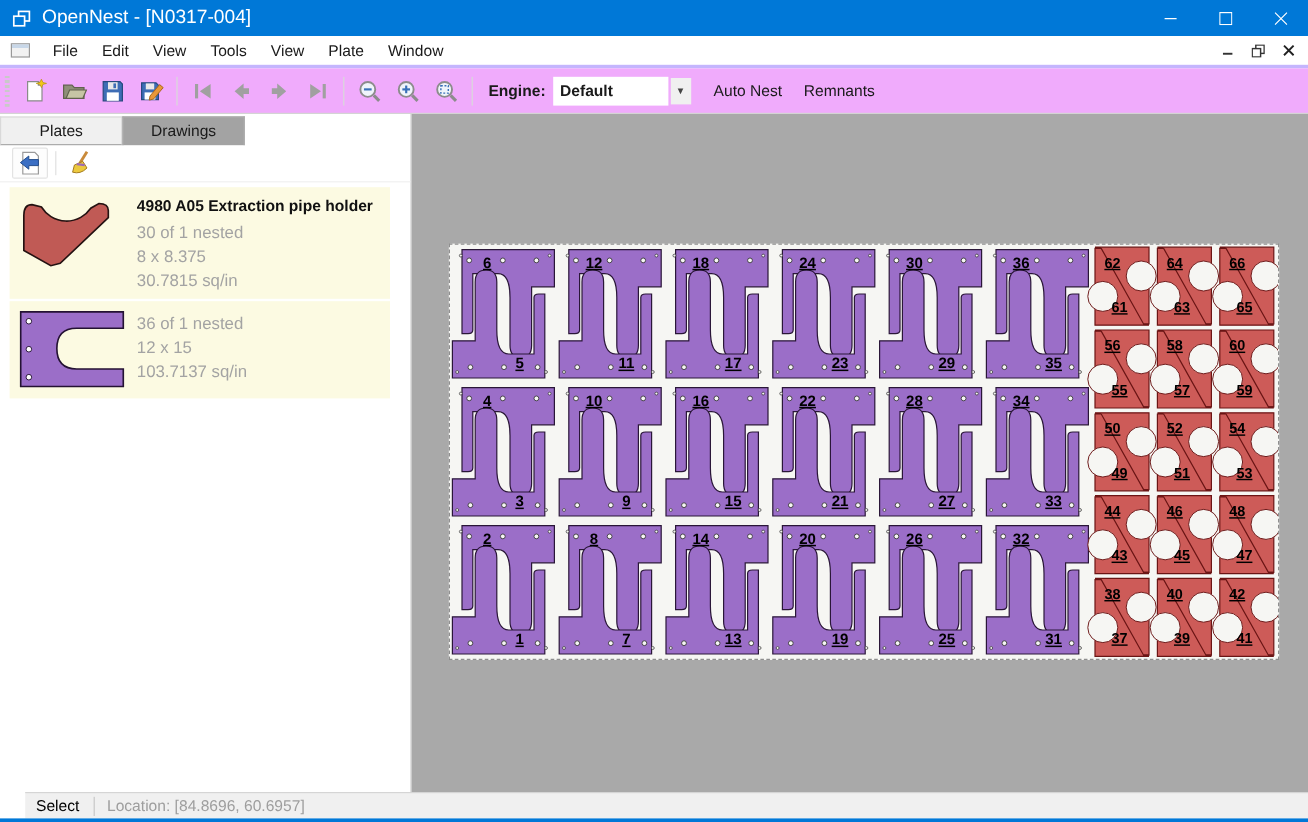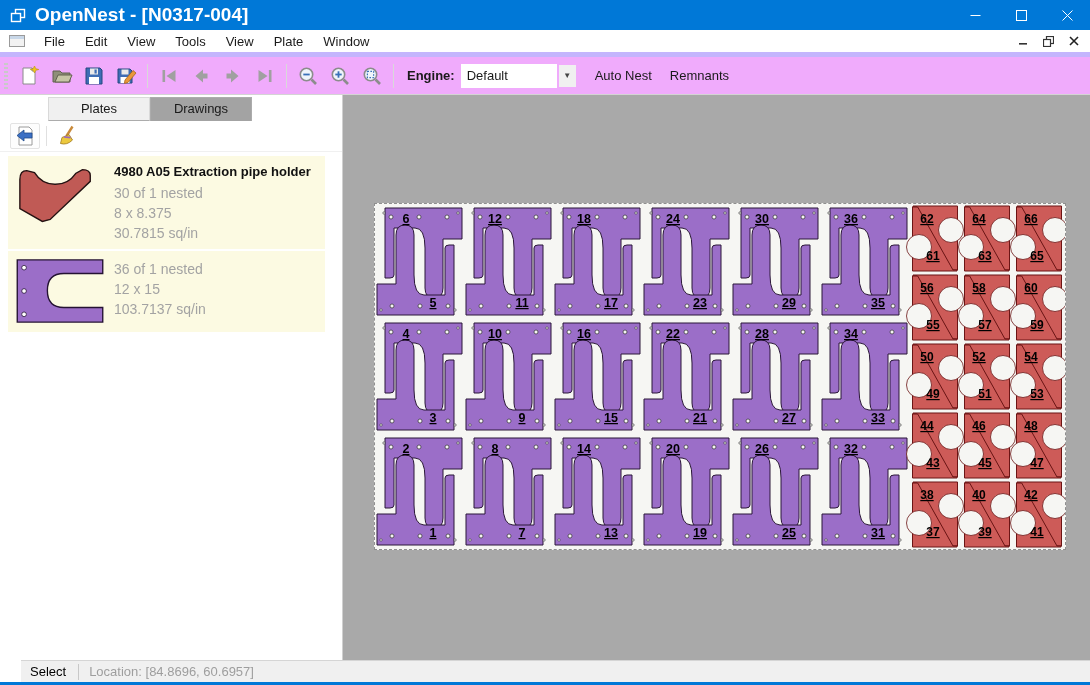--- a/index.html
+++ b/index.html
@@ -3,47 +3,47 @@
 <meta charset="utf-8">
 <style>
   * { margin:0; padding:0; box-sizing:border-box; }
   html,body { width:1090px; height:685px; }
   body { font-family:"Liberation Sans", sans-serif; font-size:13px; color:#1a1a1a; }
   .window { position:relative; width:1090px; height:685px; background:#fff; overflow:hidden; }
 
   
   .titlebar { height:30px; background:#0078D7; display:flex; align-items:center; color:#fff; }
   .titlebar .app-ico { margin:0 9px 0 10px; display:flex; }
-  .titlebar .title { flex:1; font-size:19px;font-weight:bold; }
+  .titlebar .title { flex:1; font-size:16px; }
   .caption-btn { width:46px; height:30px; display:flex; align-items:center; justify-content:center; }
   .caption-btn svg { display:block; }
 
   
-  .menubar { height:27px; background:#fff; display:flex; align-items:center; border-bottom:5px solid #c4b5fd; }
+  .menubar { height:27px; background:#fff; display:flex; align-items:center; border-bottom:3px solid #c4b5fd; }
   .menubar .mdi-ico { margin:0 8px 0 8px; display:flex; }
   .menu-item { padding:5px 10px; cursor:default; }
   .menubar .spacer { flex:1; }
   .mdi-btn { width:25px; height:22px; display:flex; align-items:center; justify-content:center; }
 
   
   .toolbar { height:38px; background:#f0abfc; border-bottom:1px solid #d4d4d4; display:flex; align-items:center; padding-left:2px; }
   .tb-grip { width:4px; height:26px; margin:0 6px 0 2px;
      background:repeating-linear-gradient(to bottom,#c9c9c9 0 2px, transparent 2px 4px); }
   .tb-btn { width:32px; height:30px; display:flex; align-items:center; justify-content:center; border:1px solid transparent; border-radius:2px; }
   .tb-sep { width:1px; height:24px; background:#d9d9d9; margin:0 5px; }
   .engine-label { font-weight:bold; margin:0 6px 0 8px; }
-  .engine-combo { display:flex; align-items:center; height:24px; }
+  .engine-combo { display:flex; align-items:center; height:24px;font-weight:bold; }
   .engine-value { width:96px; height:24px; background:#fff; display:flex; align-items:center; padding-left:6px; }
   .engine-arrow { width:17px; height:22px; background:#f0f0f0; display:flex; align-items:center; justify-content:center; font-size:8px; color:#444; margin-left:2px; }
   .tb-text-btn { padding:6px 9px; border-radius:2px; }
 
   
   .main { display:flex; height:565px; }
   .left-panel { width:343px; background:#fff; display:flex; flex-direction:column; border-right:1px solid #d0d0d0; }
-  .tabstrip { height:26px; display:flex; padding-top:2px;padding-left:48px; }
+  .tabstrip { height:26px; display:flex; padding-top:2px; }
   .tab { width:102px; text-align:center; line-height:22px; background:#f0f0f0; border:1px solid #d9d9d9; border-bottom:1px solid #acacac; }
   .tab.active { background:#a3a3a3; border:1px solid #acacac; border-bottom:none; }
   .panel-toolbar { height:31px; display:flex; align-items:center; padding-left:10px; border-bottom:1px solid #f0f0f0; }
   .panel-btn { width:30px; height:26px; display:flex; align-items:center; justify-content:center; border:1px solid #e3e3e3; border-radius:2px; margin-right:4px; background:#fdfdfd; }
   .panel-btn.flat { border-color:transparent; background:transparent; }
   .panel-sep { width:1px; height:20px; background:#e0e0e0; margin:0 6px 0 2px; }
   .drawing-list { padding:4px 17px 0 8px; }
   .drawing-item { background:#fcfae2; display:flex; margin-bottom:2px; padding:6px 4px 6px 6px; min-height:81px; }
   .thumb { width:100px; display:flex; align-items:flex-start; }
   .d-info { flex:1; padding-top:2px; }

